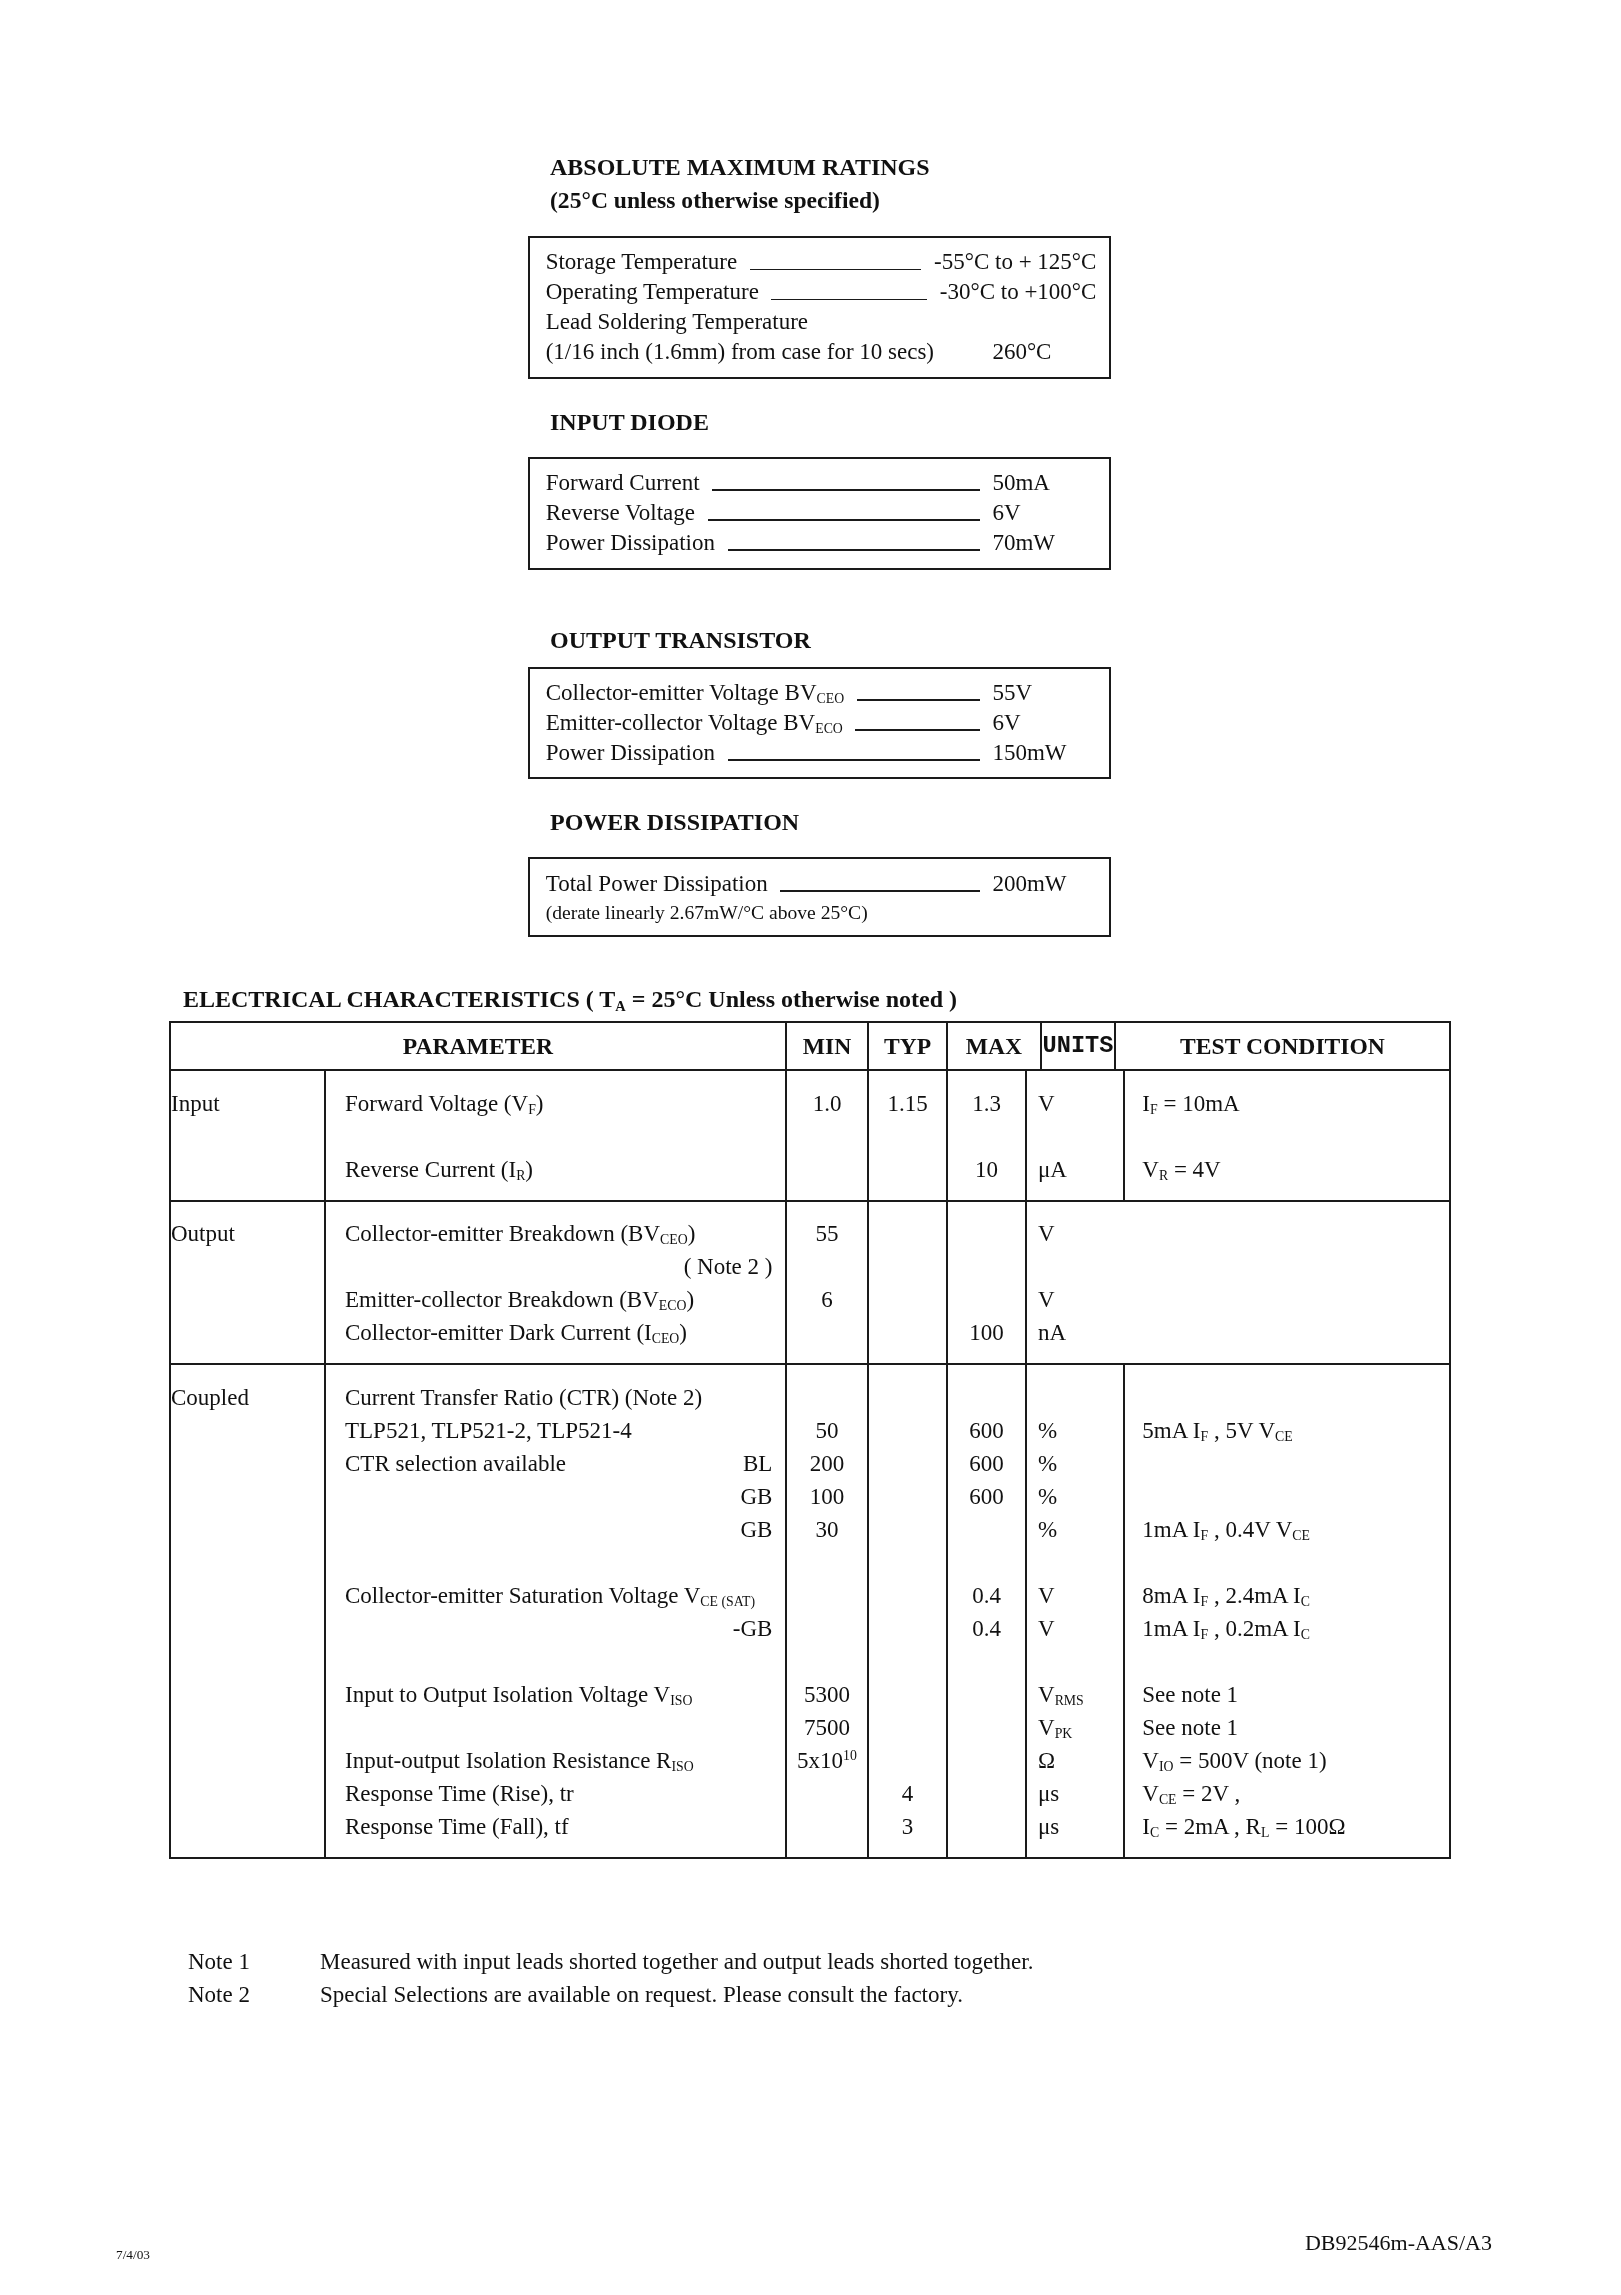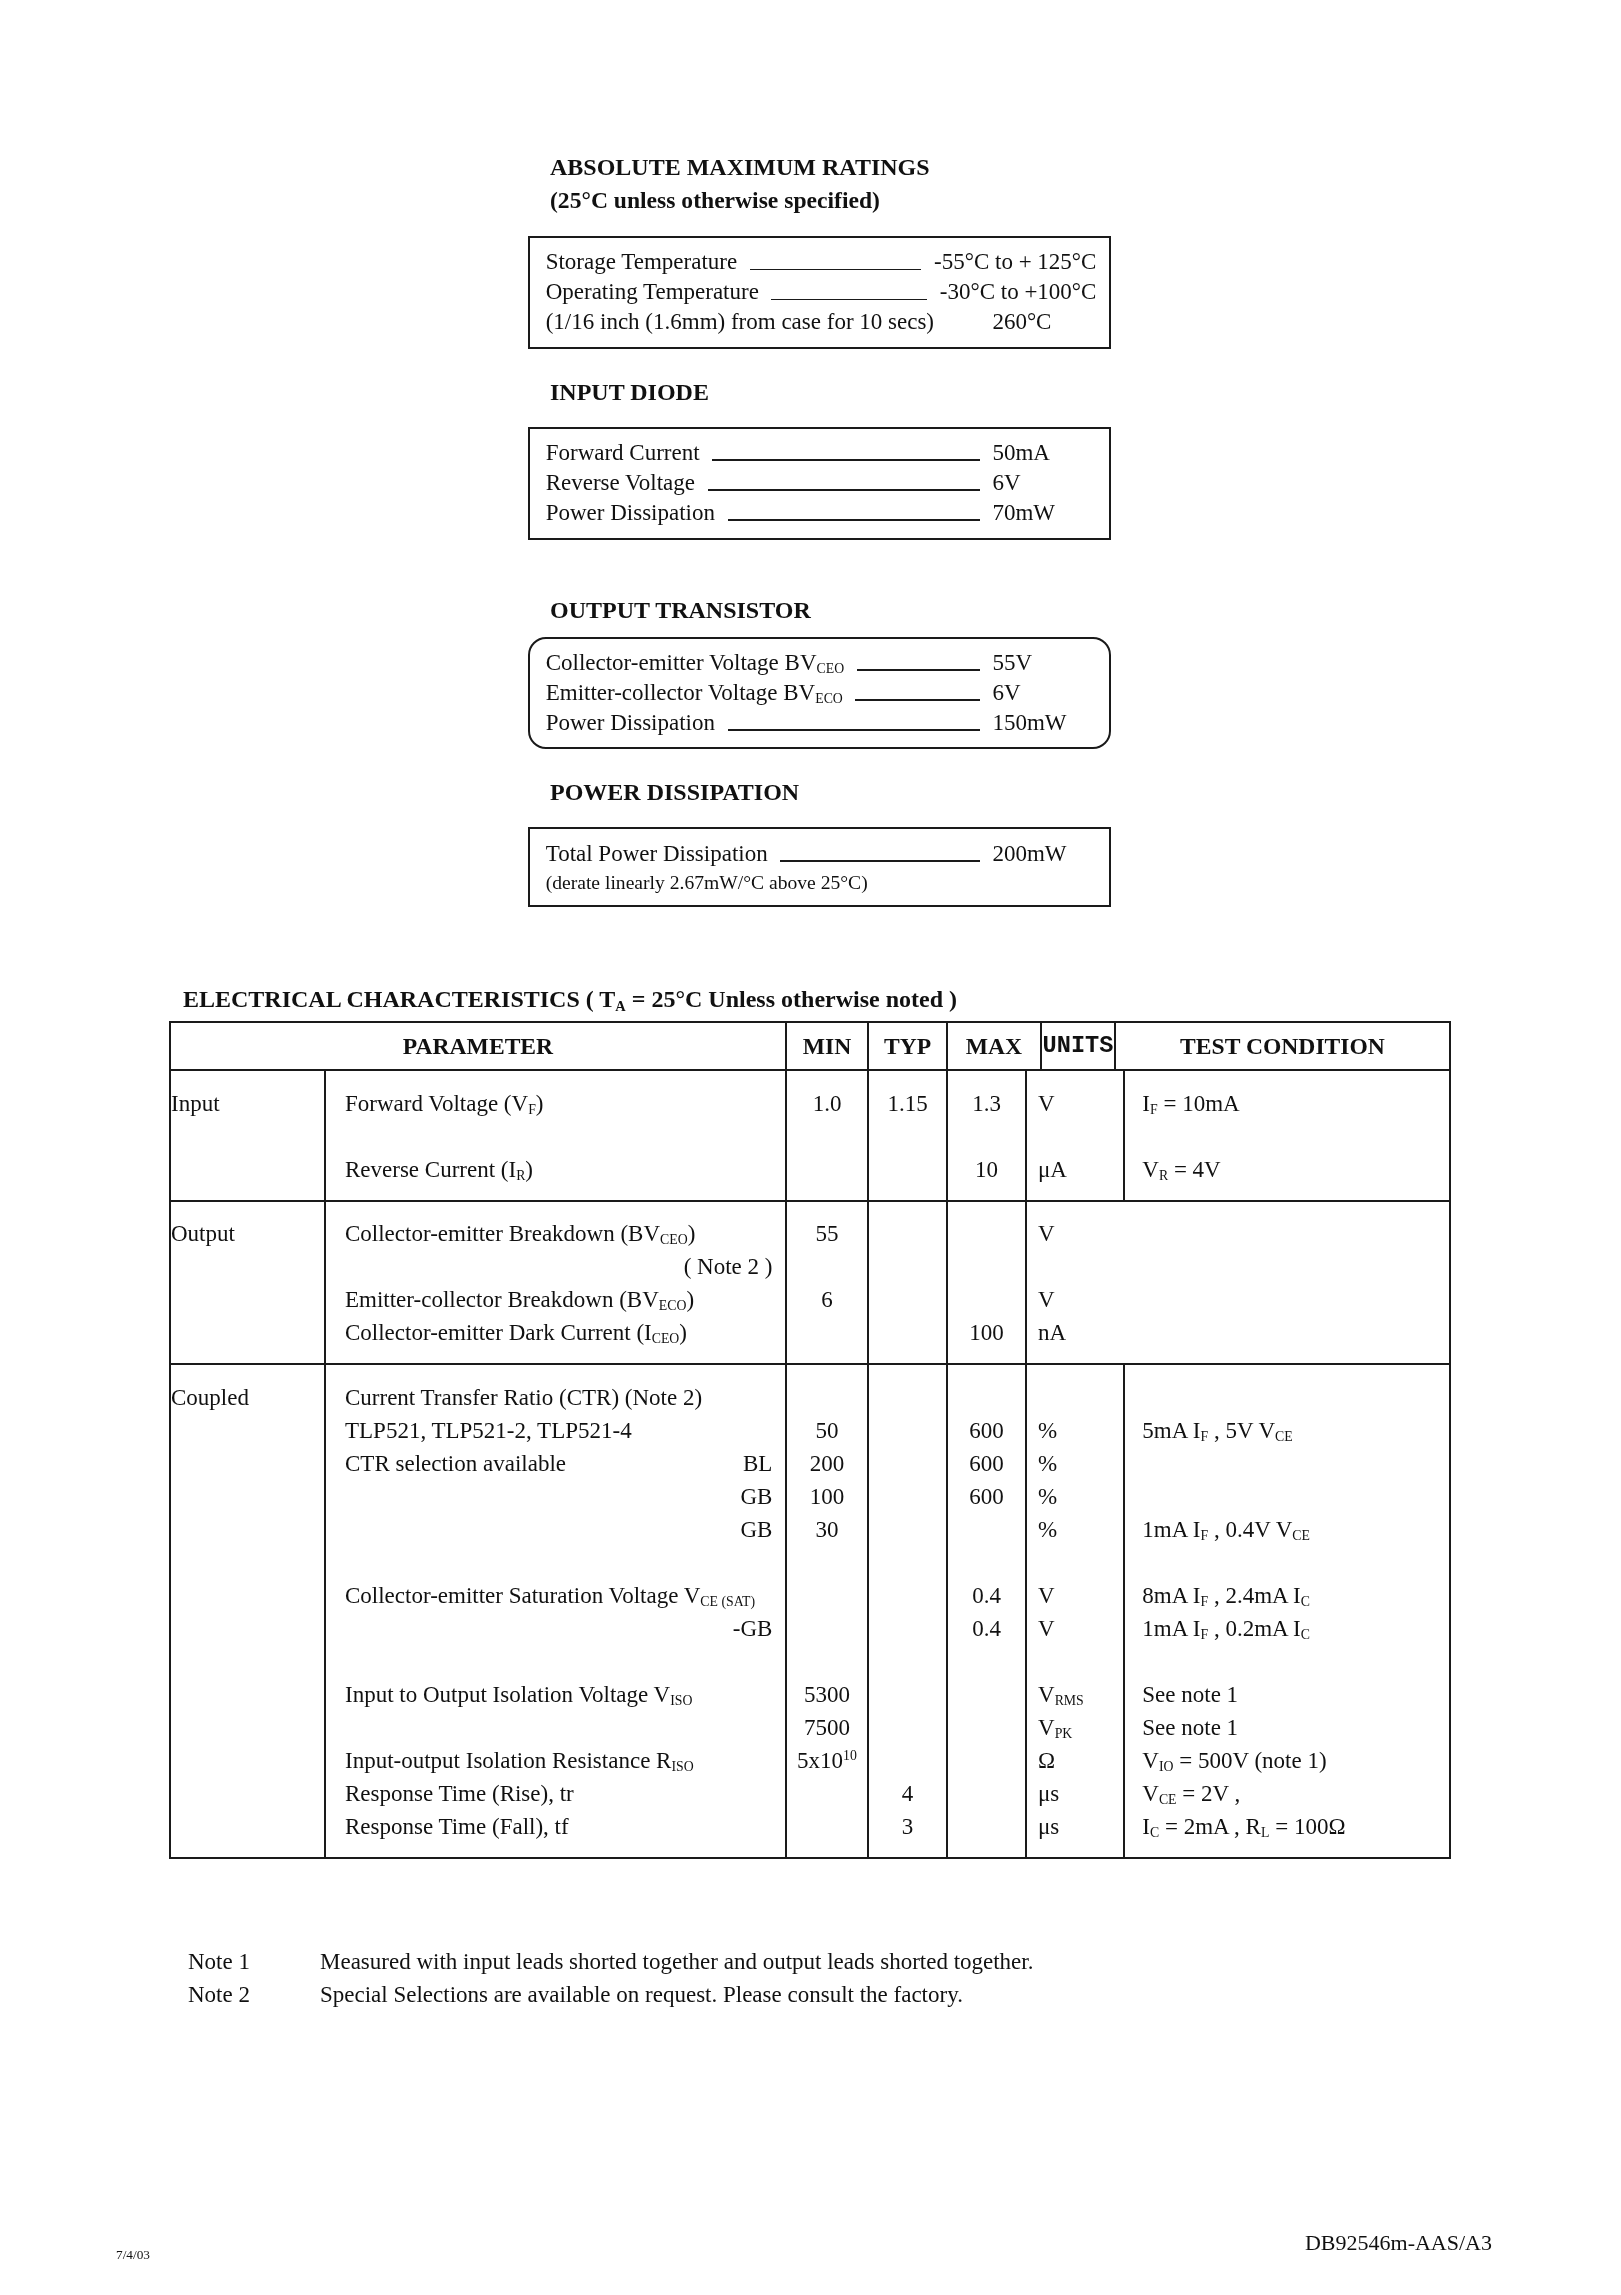--- a/index.html
+++ b/index.html
@@ -17,21 +17,21 @@
   
   .topcol{position:absolute;left:528px;top:151px;width:583px;}
   .h1{font-size:24px;font-weight:bold;line-height:33px;margin:0 0 0 22px;}
   .hsub{font-size:23.6px;font-weight:bold;line-height:33px;margin:0 0 0 22px;}
   .h2{font-size:24px;font-weight:bold;line-height:31px;margin:28px 0 0 22px;}
   .h2.bigGap{margin-top:55px;}
   .spec-box{
     box-sizing:border-box;border:2px solid #1a1a1a;
     padding:9.4px 12.6px 9.4px 15.7px;margin-top:19px;width:583px;
   }
-  .spec-box.tight{margin-top:11px;border-radius:18px;}
+  .spec-box.tight{margin-top:11px;}
   .srow{display:flex;align-items:center;height:30px;line-height:30px;font-size:23px;white-space:nowrap;}
   .srow.small{font-size:19.6px;height:27px;line-height:27px;}
   .srule{flex:1;height:1.6px;background:#1a1a1a;margin:0 12.6px;position:relative;top:7px;min-width:23.6px;}
   .sgap{flex:1;min-width:15.7px;}
   .sval{min-width:104px;}
 
   
   .eheading{position:absolute;left:183px;top:986px;font-size:24px;font-weight:bold;}
   .etable{
     position:absolute;left:169px;top:1021px;width:1282px;
@@ -83,20 +83,24 @@
           <span class="slabel">Storage Temperature</span>
           <span class="srule"></span>
           <span class="sval">-55°C to + 125°C</span>
         </div>
         <div class="srow">
           <span class="slabel">Operating Temperature</span>
           <span class="srule"></span>
           <span class="sval">-30°C to +100°C</span>
         </div>
         <div class="srow">
+          <span class="slabel">Lead Soldering Temperature</span>
+          <span class="sgap"></span>
+        </div>
+        <div class="srow">
           <span class="slabel">(1/16 inch (1.6mm) from case for 10 secs)</span>
           <span class="sgap"></span>
           <span class="sval">260°C</span>
         </div>
       </div>
 
     <div class="h2">INPUT DIODE</div>
     <div class="spec-box">
         <div class="srow">
           <span class="slabel">Forward Current</span>

